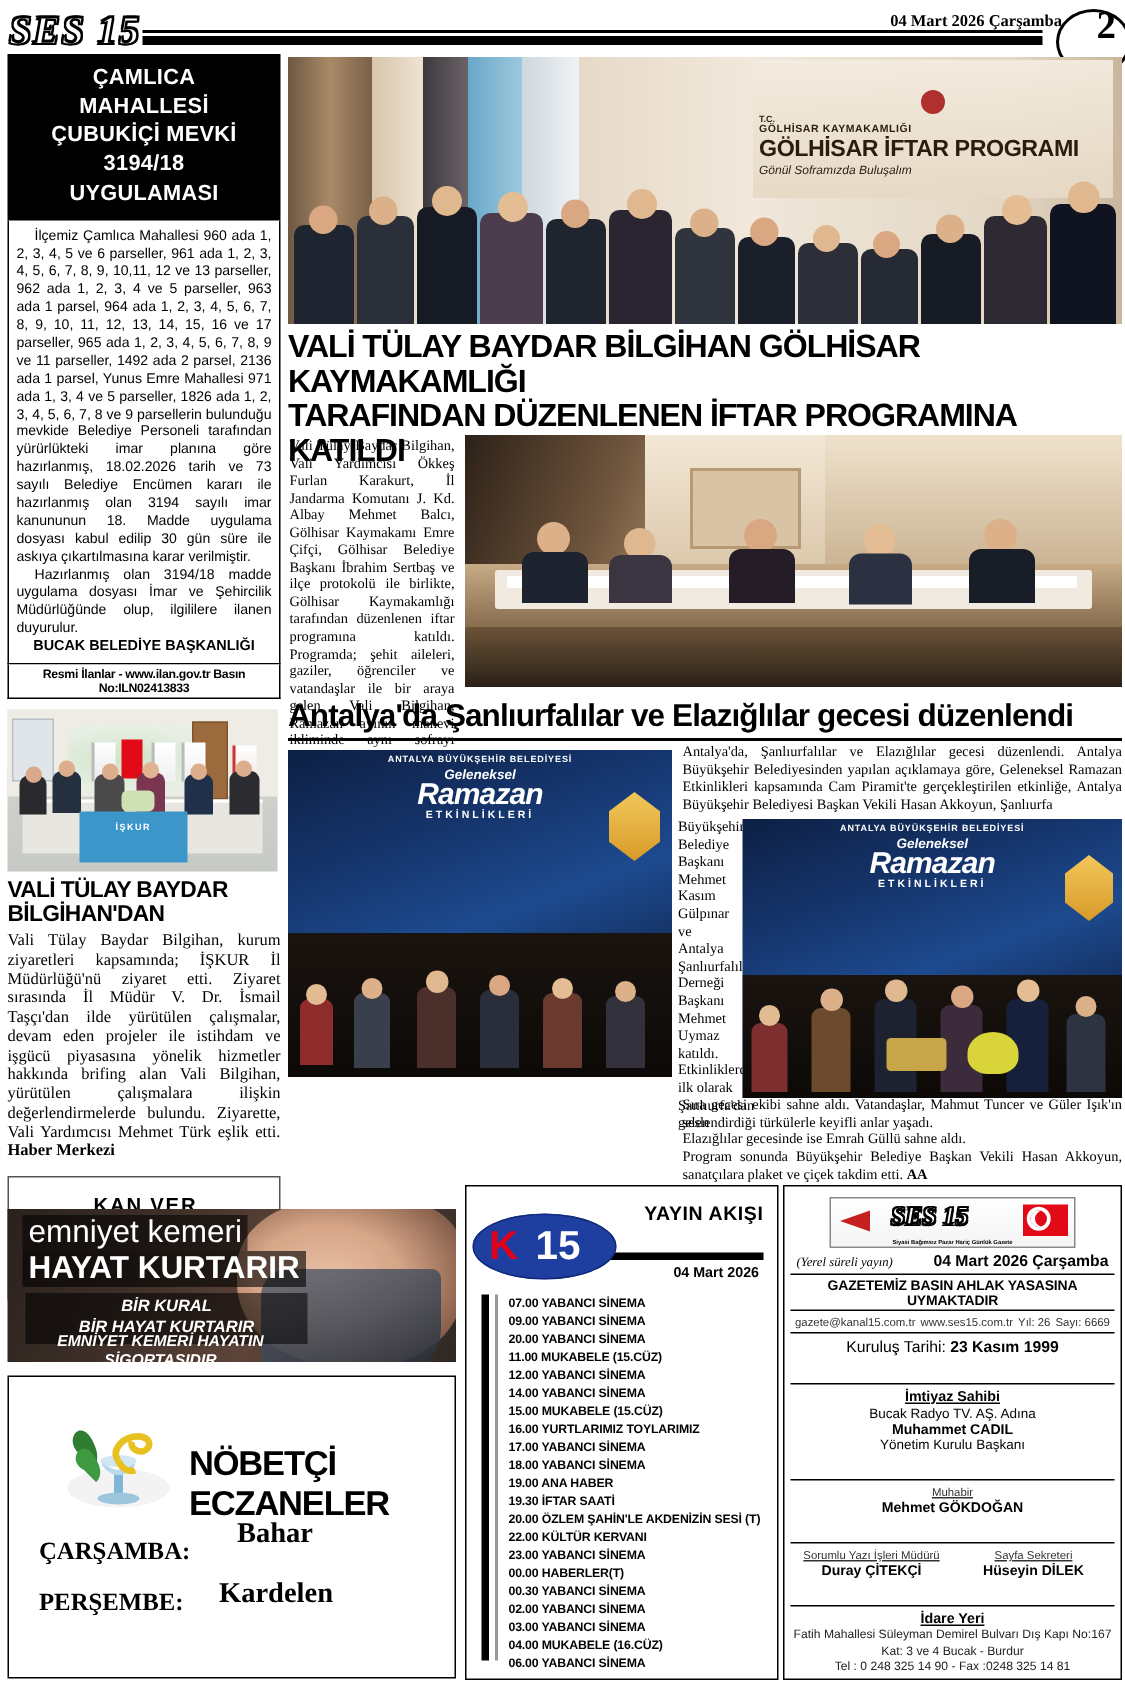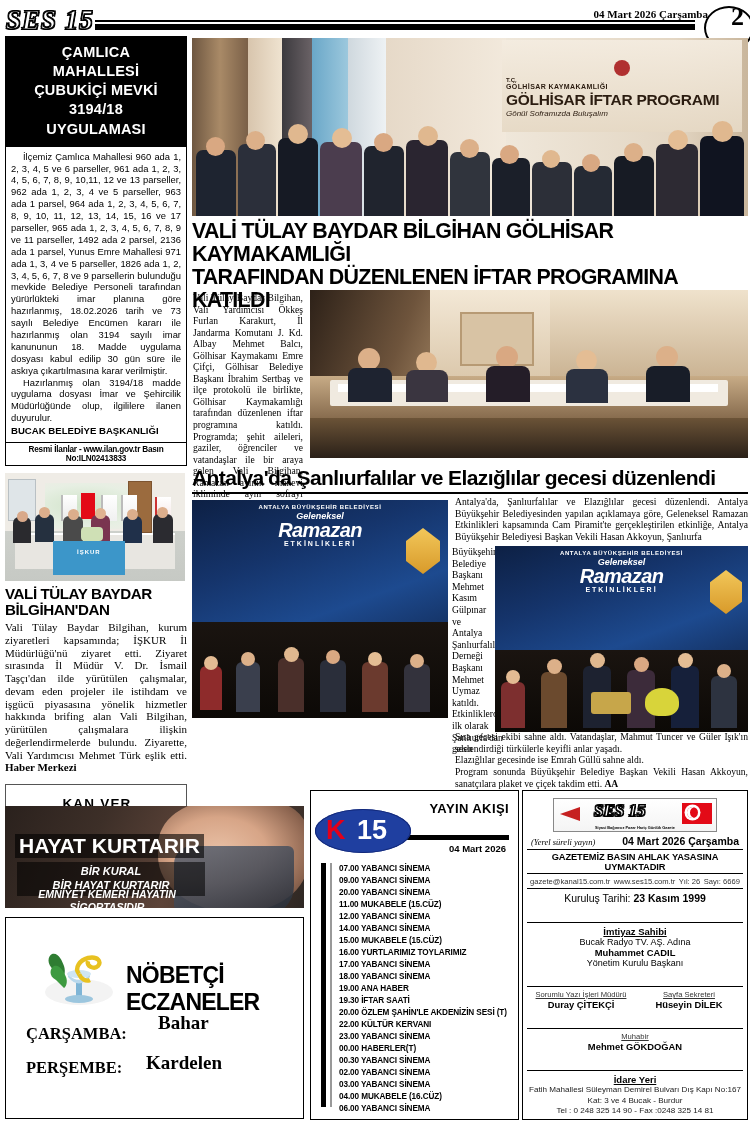--- a/index.html
+++ b/index.html
@@ -32,21 +32,21 @@
     background:#000;color:#fff;text-align:center;
     font-weight:bold;font-size:14.5px;line-height:1.32;
     padding:7px 4px 8px 4px;letter-spacing:0.2px;
   }
   .ilan-body{
     border:1px solid #000;border-top:none;padding:4px 5px 5px 5px;
     font-size:9.4px;line-height:1.265;text-align:justify;
     font-family:"Liberation Sans",sans-serif;
   }
   .ilan-body p{margin:0;text-indent:12px;}
-  .ilan-sign{display:block;text-align:left;font-weight:bold;font-size:9.6px;margin-top:1px;}
+  .ilan-sign{display:block;text-align:center;font-weight:bold;font-size:9.6px;margin-top:1px;}
   .ilan-foot{
     border:1px solid #000;border-top:none;background:#fff;
     font-size:8.2px;font-weight:bold;padding:2px 3px;text-align:center;letter-spacing:-0.2px;
   }
 
   
   .meetphoto{width:180px;height:108px;margin-top:7px;border:0;position:relative;
     background:linear-gradient(#e9e6e0 0%,#e4e1db 38%,#cfd2cd 39%,#c6c9c4 100%);overflow:hidden;}
   .mp-wall{position:absolute;left:0;top:0;width:180px;height:58px;background:#efece6;}
   .mp-green{position:absolute;left:40px;top:10px;width:100px;height:46px;
@@ -277,20 +277,21 @@
         <div class="kz-moon"></div>
         <div class="kz-l1">TÜRK</div>
         <div class="kz-l2">KIZILAY</div>
       </div>
     </div>
   </div>
 
   <div class="seatbelt">
     <div class="sb-hand"></div>
     <div class="sb-belt"></div>
+    <div class="sb-l1">emniyet kemeri</div>
     <div class="sb-l2">HAYAT KURTARIR</div>
     <div class="sb-box">
       <div>BİR KURAL</div>
       <div>BİR HAYAT KURTARIR</div>
     </div>
     <div class="sb-box2">
       <div>EMNİYET KEMERİ HAYATIN</div>
       <div>SİGORTASIDIR</div>
     </div>
   </div>
@@ -514,33 +515,33 @@
     <div class="colo-kurul">
       <span>Kuruluş Tarihi:</span>
       <b>23 Kasım 1999</b>
     </div>
     <div class="colo-sec">
       <div class="colo-h">İmtiyaz Sahibi</div>
       <div class="colo-n">Bucak Radyo TV. AŞ. Adına</div>
       <div class="colo-b">Muhammet CADIL</div>
       <div class="colo-n">Yönetim Kurulu Başkanı</div>
     </div>
+    <div class="colo-sec">
+      <div class="colo-u">Muhabir</div>
+      <div class="colo-b">Mehmet GÖKDOĞAN</div>
+    </div>
     <div class="colo-sec colo-two">
       <div>
         <div class="colo-u">Sorumlu Yazı İşleri Müdürü</div>
         <div class="colo-b">Duray ÇİTEKÇİ</div>
       </div>
       <div>
         <div class="colo-u">Sayfa Sekreteri</div>
         <div class="colo-b">Hüseyin DİLEK</div>
       </div>
-    </div>
-    <div class="colo-sec">
-      <div class="colo-u">Muhabir</div>
-      <div class="colo-b">Mehmet GÖKDOĞAN</div>
     </div>
     <div class="colo-sec">
       <div class="colo-h">İdare Yeri</div>
       <div class="colo-addr">Fatih Mahallesi  Süleyman Demirel Bulvarı Dış Kapı No:167</div>
       <div class="colo-addr">Kat: 3 ve 4  Bucak - Burdur</div>
       <div class="colo-addr">Tel : 0 248 325 14 90 -  Fax :0248 325 14 81</div>
     </div>
     <div class="colo-sec">
       <div class="colo-uets">UETS: 25999 - 21825- 91460</div>
       <div class="colo-h">Baskı Yeri</div>

